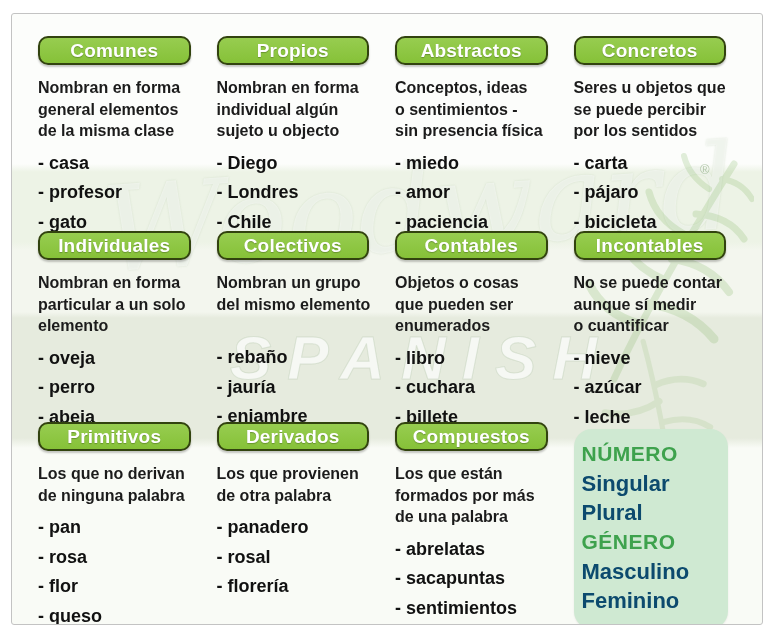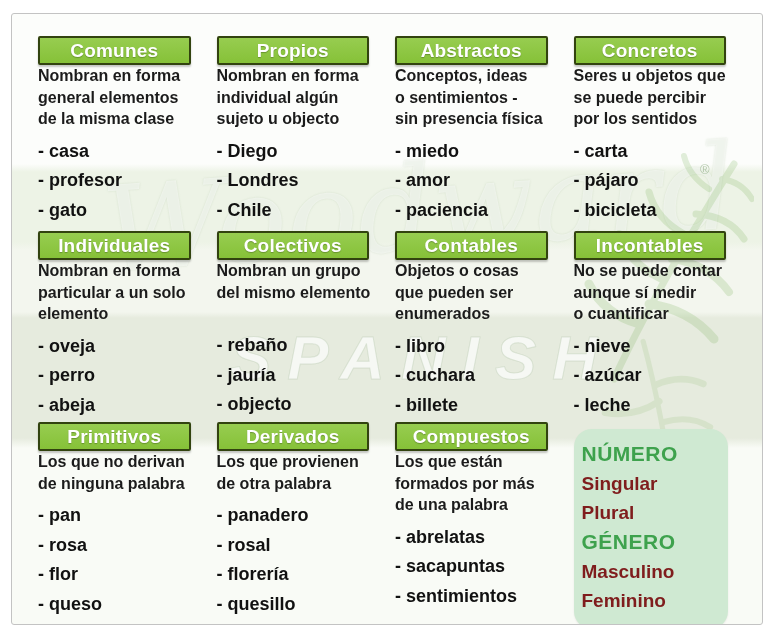--- a/index.html
+++ b/index.html
@@ -67,26 +67,26 @@
     column-gap: 16px;
     padding: 22px 26px 16px 26px;
     height: 100%;
   }
   .cell { position: relative; }
   .pill {
     width: calc(100% - 10px);
     height: 29px;
     background: linear-gradient(to bottom, #97cd50, #86c138);
     border: 2px solid #32430f;
-    border-radius: 2px;
+    border-radius: 10px;
     display: flex;
     align-items: center;
     justify-content: center;
     box-shadow: 0 2px 2px rgba(0,0,0,0.22);
-    margin-bottom: 0;
+    margin-bottom: 12px;
   }
   .pill span {
     color: #ffffff;
     font-size: 19px;
     font-weight: bold;
     text-shadow: 0 1px 1px rgba(0,0,0,0.25);
     letter-spacing: 0.2px;
   }
   .desc {
     font-size: 16px;
@@ -115,23 +115,23 @@
     box-shadow: 0 1px 2px rgba(0,0,0,0.08);
   }
   .info-heading {
     font-size: 21px;
     font-weight: bold;
     color: #3ea24d;
     letter-spacing: 0.5px;
     line-height: 30px;
   }
   .info-item {
-    font-size: 19px;
-    font-weight: bold;
-    color: #7f1d1d;
+    font-size: 22px;
+    font-weight: bold;
+    color: #0c4a6e;
     line-height: 29px;
   }
 </style>
 </head>
 <body>
 
 <div class="card">
 
   <div class="wm-layer">
     <div class="wm-script">Woodward</div>
@@ -233,21 +233,21 @@
 
     <div class="cell">
       <div class="pill">
         <span>Colectivos</span>
       </div>
       <p class="desc tall">Nombran un grupo
 del mismo elemento</p>
       <ul class="items">
         <li>- rebaño</li>
         <li>- jauría</li>
-        <li>- objecto</li>
+        <li>- enjambre</li>
       </ul>
     </div>
 
     <div class="cell">
       <div class="pill">
         <span>Contables</span>
       </div>
       <p class="desc">Objetos o cosas
 que pueden ser
 enumerados</p>
@@ -289,21 +289,20 @@
     <div class="cell">
       <div class="pill">
         <span>Derivados</span>
       </div>
       <p class="desc">Los que provienen
 de otra palabra</p>
       <ul class="items">
         <li>- panadero</li>
         <li>- rosal</li>
         <li>- florería</li>
-        <li>- quesillo</li>
       </ul>
     </div>
 
     <div class="cell">
       <div class="pill">
         <span>Compuestos</span>
       </div>
       <p class="desc">Los que están
 formados por más
 de una palabra</p>

